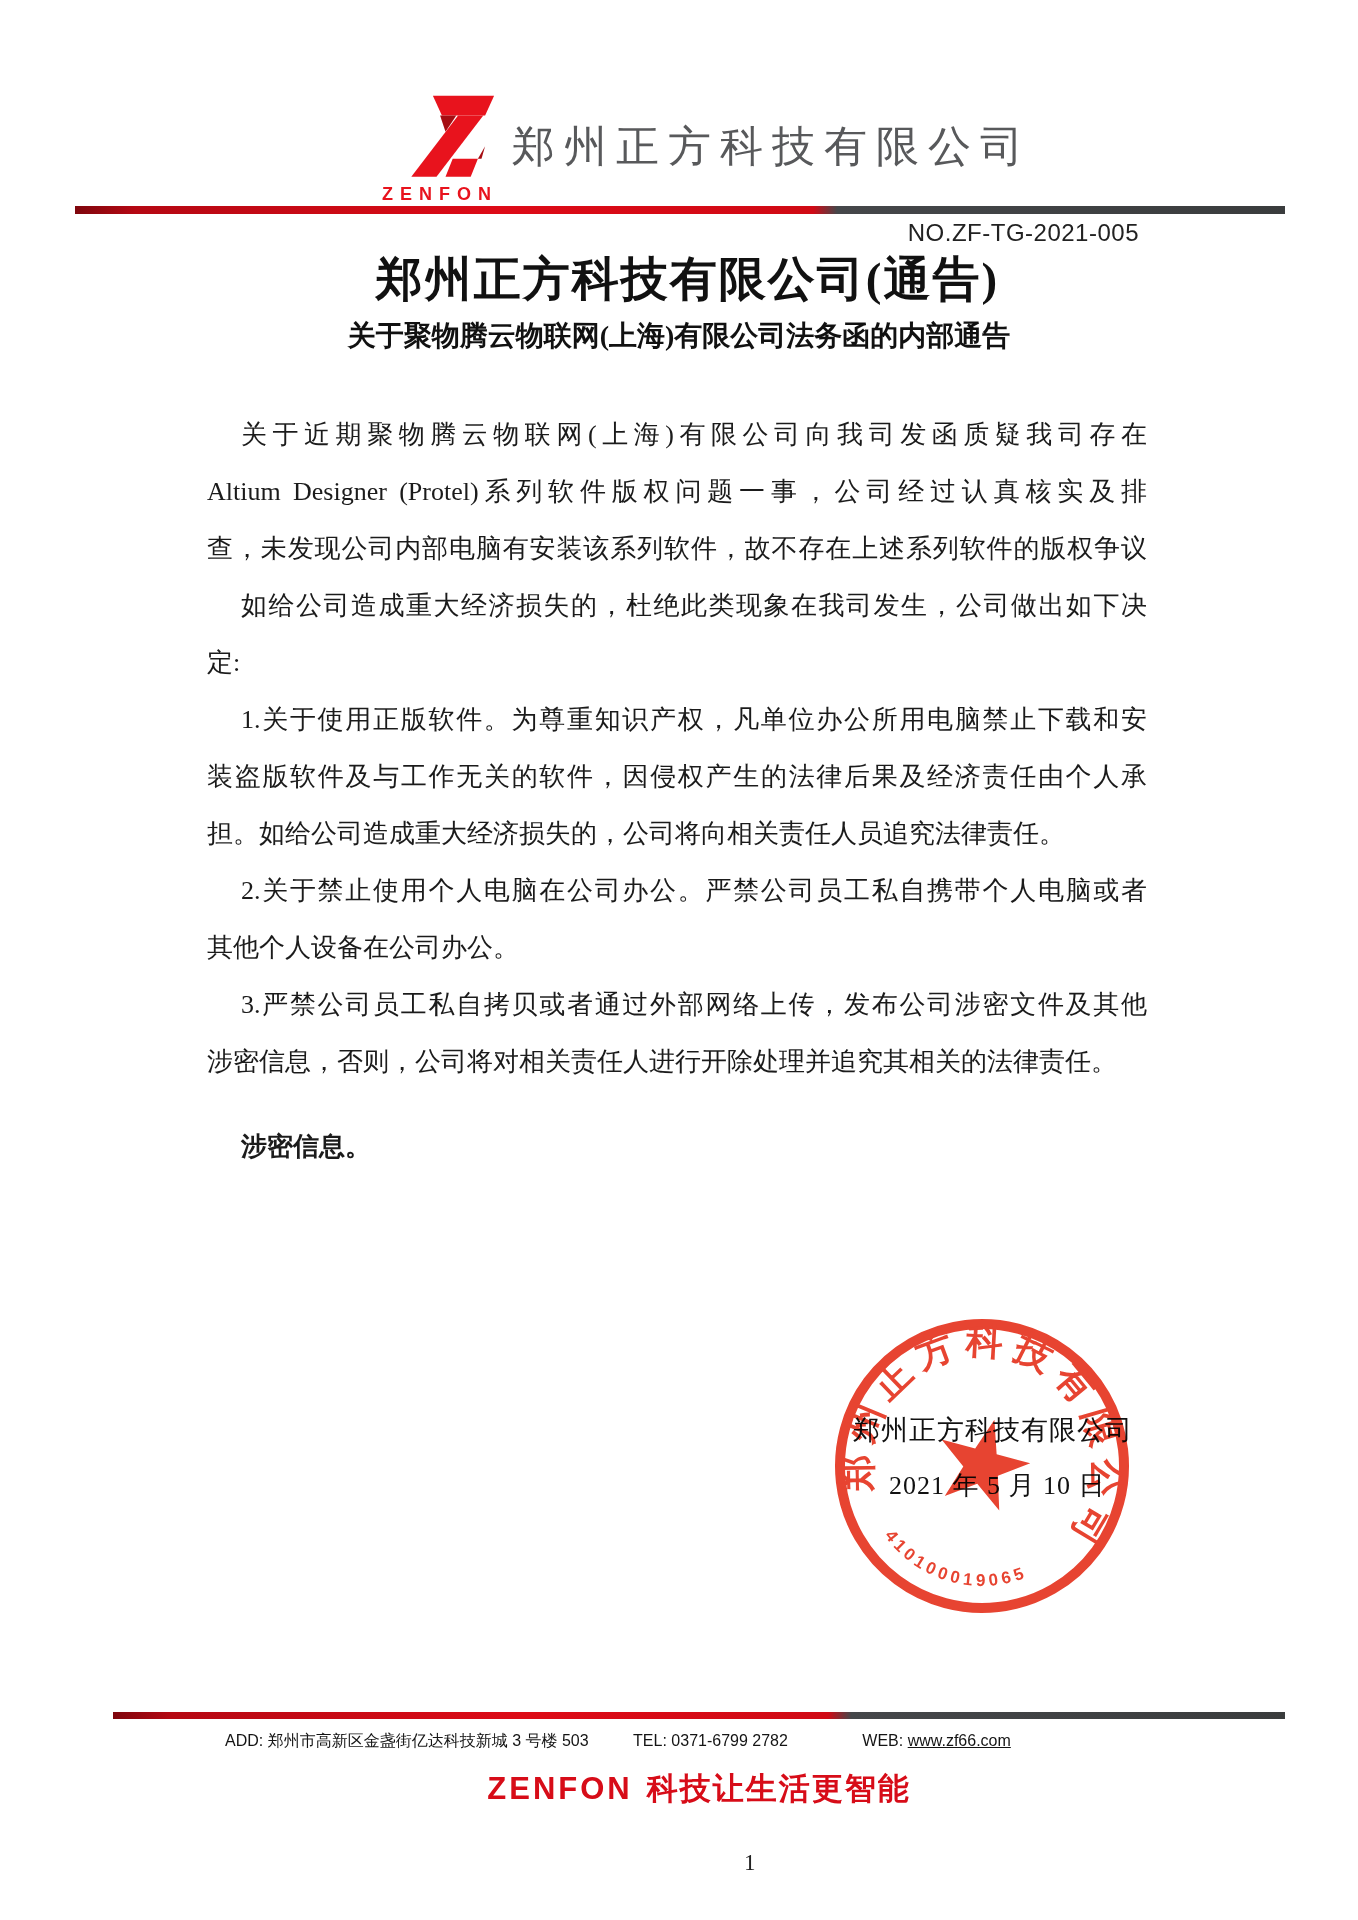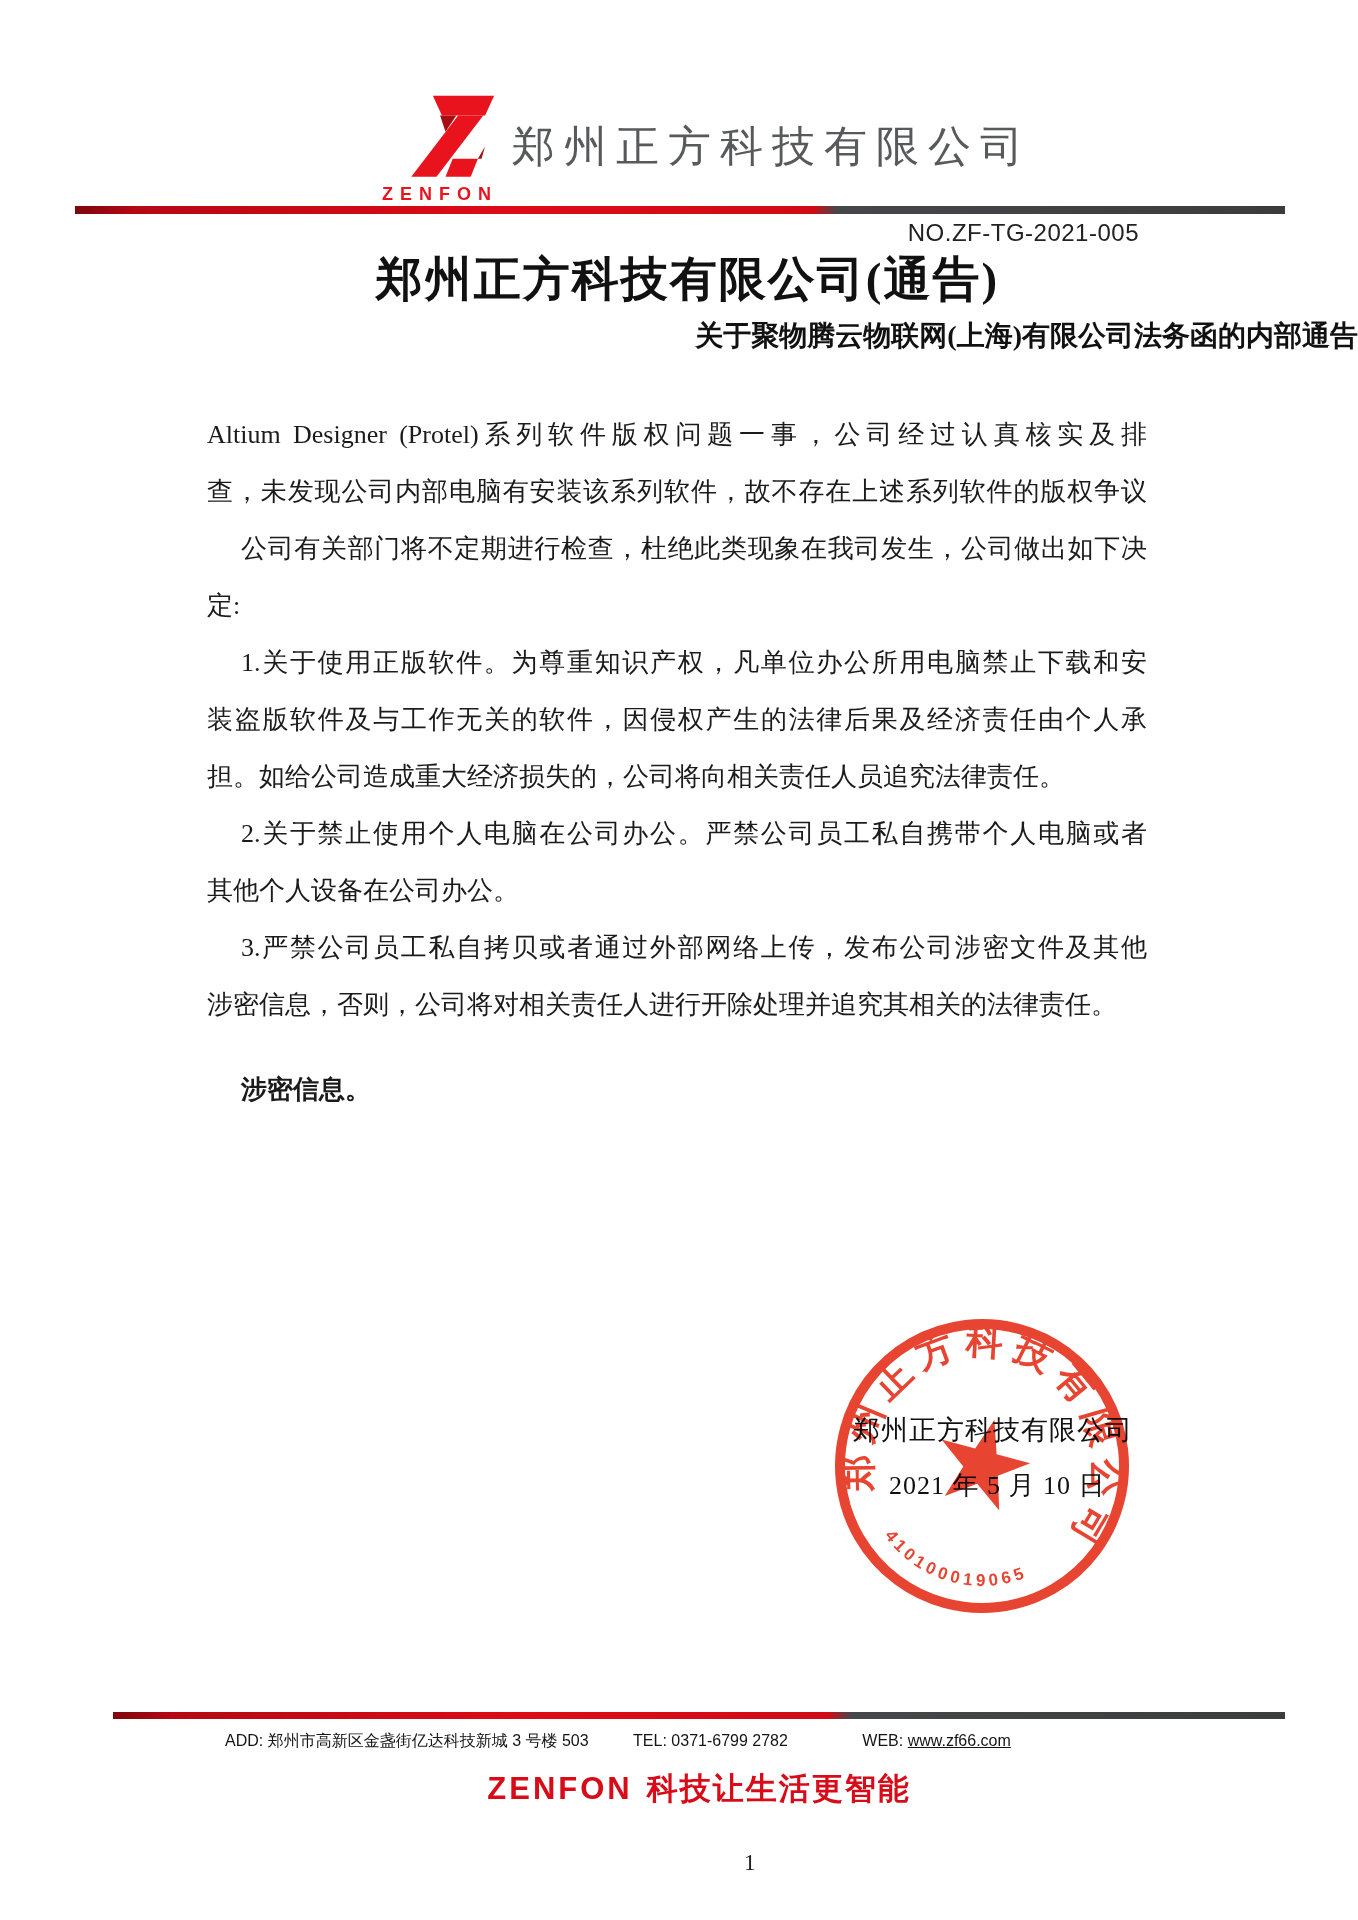--- a/index.html
+++ b/index.html
@@ -31,21 +31,21 @@
   .doc-number {
     position:absolute; top:219px; right:219px;
     font-family:"Liberation Sans","DejaVu Sans",sans-serif;
     font-size:24px; color:#222; letter-spacing:0.5px;
   }
   .doc-title {
     position:absolute; top:248px; left:0; right:0; text-align:center;
     font-size:47px; font-weight:bold; letter-spacing:2px; color:#111;padding-left:17px;
   }
   .doc-subtitle {
-    position:absolute; top:317px; left:0; right:0; text-align:right;
+    position:absolute; top:317px; left:0; right:0; text-align:center;
     font-size:28px; font-weight:bold; color:#111;
   }
 
   
   .doc-body { position:absolute; left:207px; top:406px; width:940px; font-size:26px; }
   .bline {
     height:57px; line-height:57px;
     text-align:justify; text-align-last:justify; text-justify:inter-character;
     overflow:hidden; white-space:nowrap;
   }
@@ -98,25 +98,26 @@
   <div class="logo-word">ZENFON</div>
   <div class="company-name">郑州正方科技有限公司</div>
   <div class="rule top"></div>
 
   <div class="doc-number">NO.ZF-TG-2021-005</div>
   <h1 class="doc-title">郑州正方科技有限公司(通告)</h1>
   <h2 class="doc-subtitle">关于聚物腾云物联网(上海)有限公司法务函的内部通告</h2>
 
   <div class="doc-body">
       <div class="para">
+        <div class="bline ind">关于近期聚物腾云物联网(上海)有限公司向我司发函质疑我司存在</div>
         <div class="bline">Altium Designer  (Protel)系列软件版权问题一事，公司经过认真核实及排</div>
         <div class="bline">查，未发现公司内部电脑有安装该系列软件，故不存在上述系列软件的版权争议</div>
       </div>
       <div class="para">
-        <div class="bline ind">公司有关部门将不定期进行检查，杜绝此类现象在我司发生，公司做出如下决</div>
+        <div class="bline ind">如给公司造成重大经济损失的，杜绝此类现象在我司发生，公司做出如下决</div>
         <div class="bline last">定:</div>
       </div>
       <div class="para">
         <div class="bline ind">1.关于使用正版软件。为尊重知识产权，凡单位办公所用电脑禁止下载和安</div>
         <div class="bline">装盗版软件及与工作无关的软件，因侵权产生的法律后果及经济责任由个人承</div>
         <div class="bline last">担。如给公司造成重大经济损失的，公司将向相关责任人员追究法律责任。</div>
       </div>
       <div class="para">
         <div class="bline ind">2.关于禁止使用个人电脑在公司办公。严禁公司员工私自携带个人电脑或者</div>
         <div class="bline last">其他个人设备在公司办公。</div>

